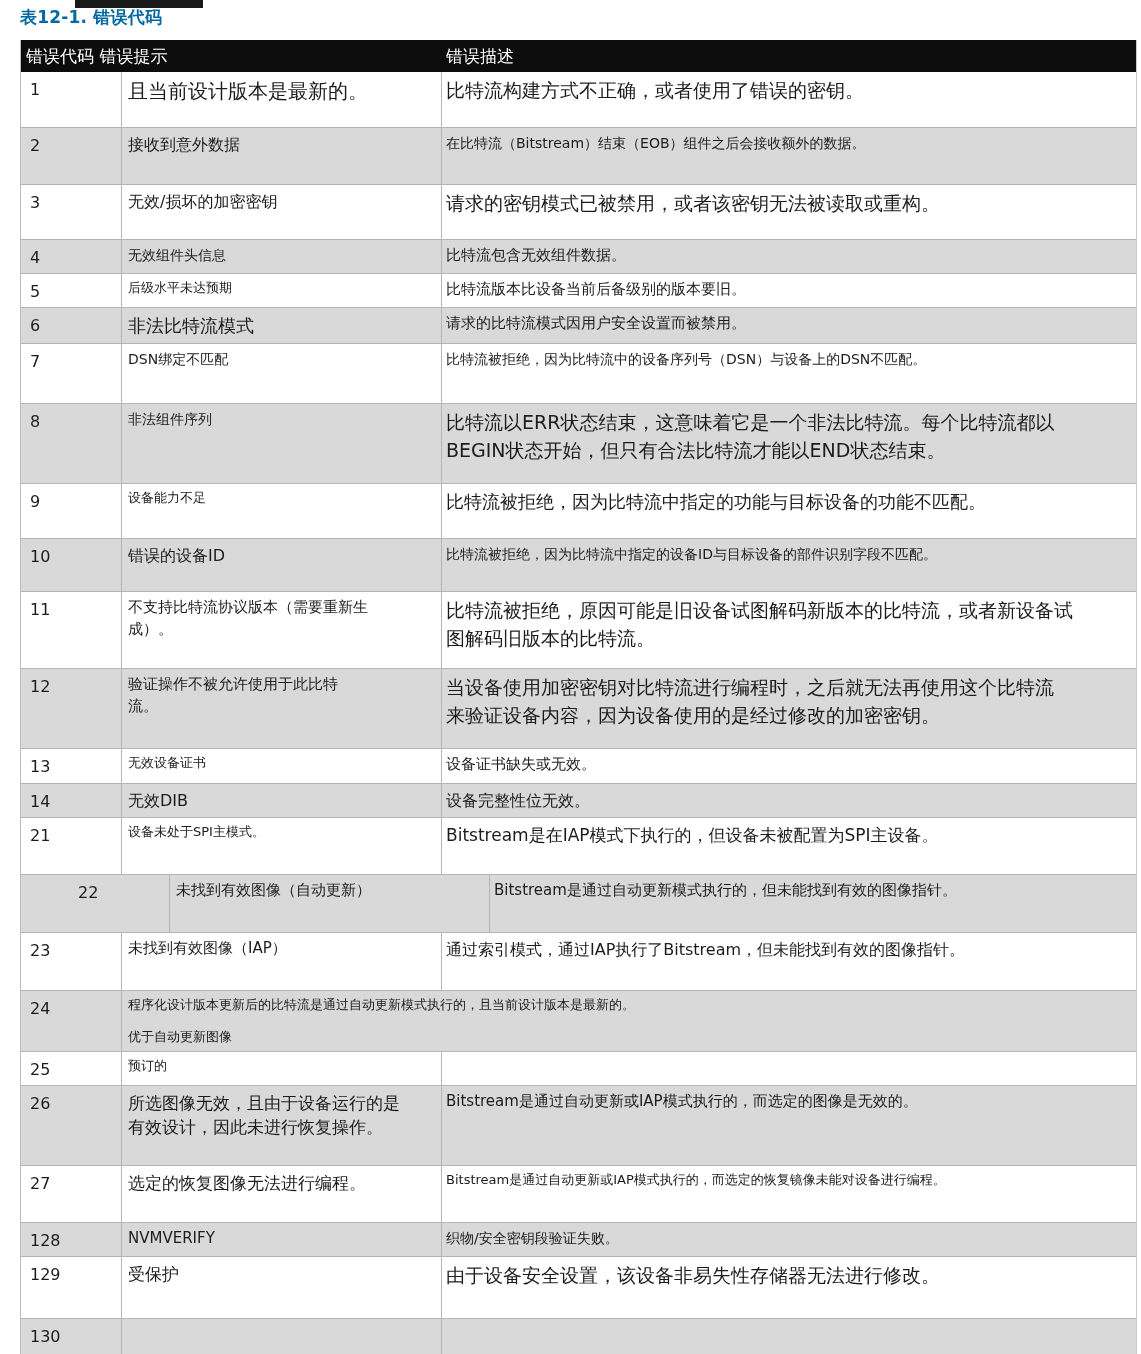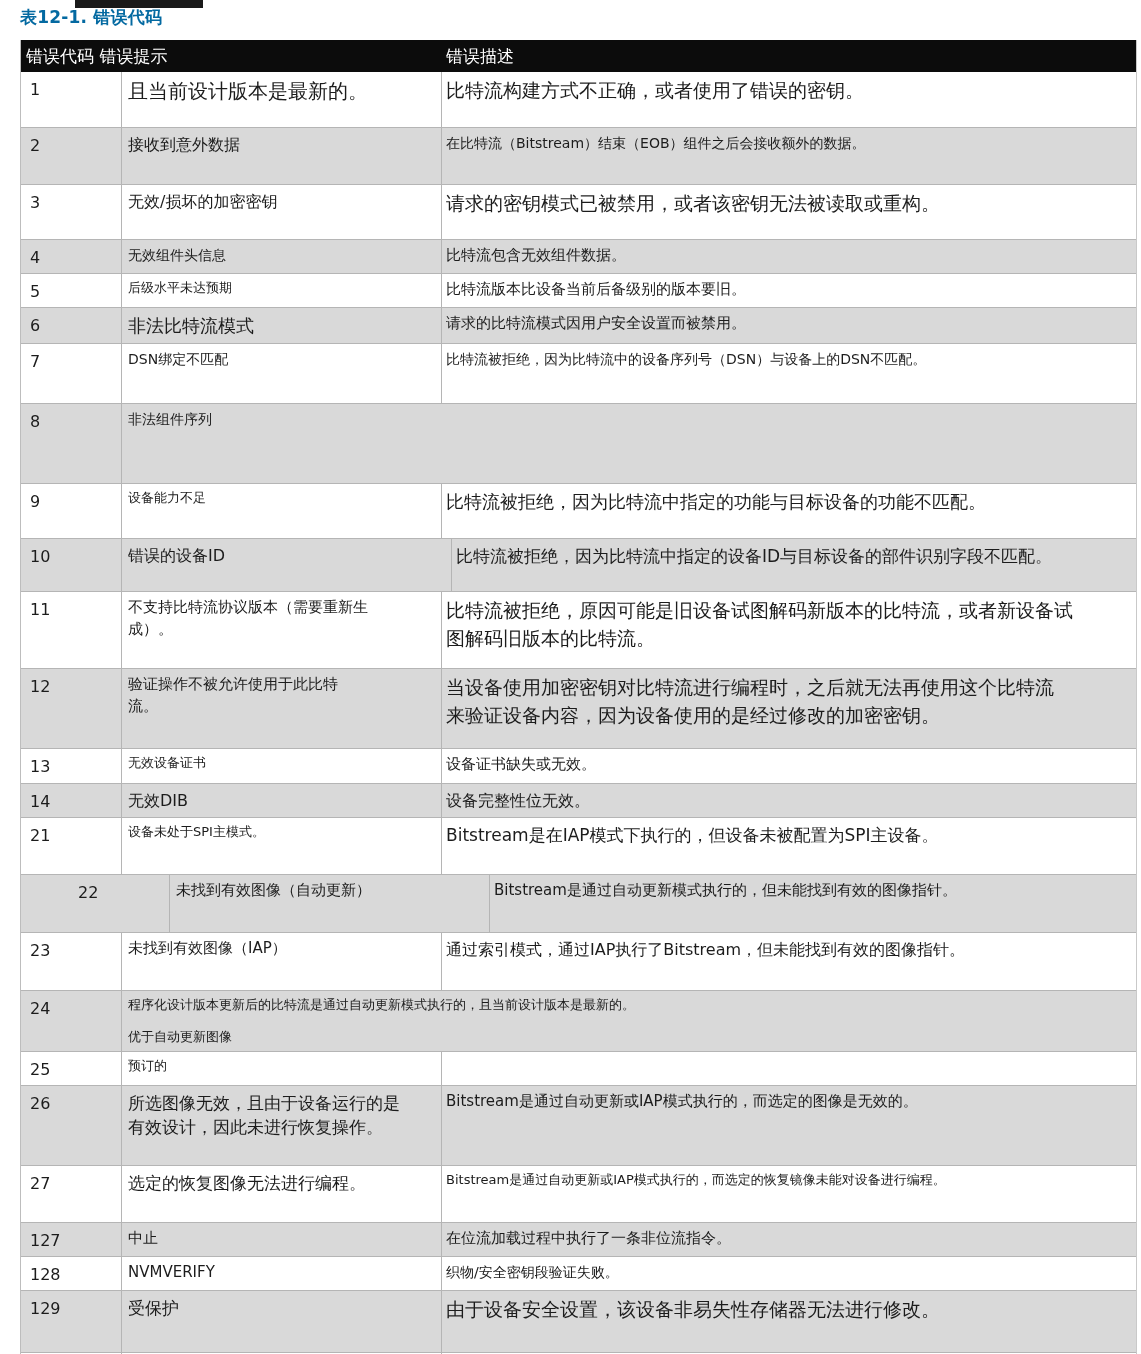--- a/index.html
+++ b/index.html
@@ -134,36 +134,39 @@
           </div>
           <div class="cell desc" style="font-size: 14px;">
             <div>比特流被拒绝，因为比特流中的设备序列号（DSN）与设备上的DSN不匹配。</div>
           </div>
         </div>
         <div class="row" style="min-height: 80px;">
           <div class="cell code">8</div>
           <div class="cell hint" style="font-size: 14px;">
             <div>非法组件序列</div>
           </div>
+          <div class="cell desc" style="font-size: 19px;">
+            <div style="max-width: 645px;">比特流以ERR状态结束，这意味着它是一个非法比特流。每个比特流都以BEGIN状态开始，但只有合法比特流才能以END状态结束。</div>
+          </div>
         </div>
         <div class="row" style="min-height: 55px;">
           <div class="cell code">9</div>
           <div class="cell hint" style="font-size: 13px;">
             <div>设备能力不足</div>
           </div>
           <div class="cell desc" style="font-size: 18px;">
             <div>比特流被拒绝，因为比特流中指定的功能与目标设备的功能不匹配。</div>
           </div>
         </div>
         <div class="row" style="min-height: 53px;">
           <div class="cell code">10</div>
           <div class="cell hint" style="font-size: 16px;">
             <div>错误的设备ID</div>
           </div>
-          <div class="cell desc" style="font-size: 17px; margin-left: 10px;">
+          <div class="cell desc" style="font-size: 14px;">
             <div>比特流被拒绝，因为比特流中指定的设备ID与目标设备的部件识别字段不匹配。</div>
           </div>
         </div>
         <div class="row" style="min-height: 77px;">
           <div class="cell code">11</div>
           <div class="cell hint" style="font-size: 15px;">
             <div style="max-width: 282px;">不支持比特流协议版本（需要重新生成）。</div>
           </div>
           <div class="cell desc" style="font-size: 19px;">
             <div style="max-width: 645px;">比特流被拒绝，原因可能是旧设备试图解码新版本的比特流，或者新设备试图解码旧版本的比特流。</div>
@@ -250,29 +253,20 @@
         </div>
         <div class="row" style="min-height: 57px;">
           <div class="cell code">27</div>
           <div class="cell hint" style="font-size: 17px;">
             <div>选定的恢复图像无法进行编程。</div>
           </div>
           <div class="cell desc" style="font-size: 13px;">
             <div>Bitstream是通过自动更新或IAP模式执行的，而选定的恢复镜像未能对设备进行编程。</div>
           </div>
         </div>
-        <div class="row" style="min-height: 33px;">
-          <div class="cell code">127</div>
-          <div class="cell hint" style="font-size: 15px;">
-            <div>中止</div>
-          </div>
-          <div class="cell desc" style="font-size: 15px;">
-            <div>在位流加载过程中执行了一条非位流指令。</div>
-          </div>
-        </div>
         <div class="row" style="min-height: 30px;">
           <div class="cell code">128</div>
           <div class="cell hint" style="font-size: 15px;">
             <div> NVMVERIFY</div>
           </div>
           <div class="cell desc" style="font-size: 14px;">
             <div>织物/安全密钥段验证失败。</div>
           </div>
         </div>
         <div class="row" style="min-height: 62px;">

